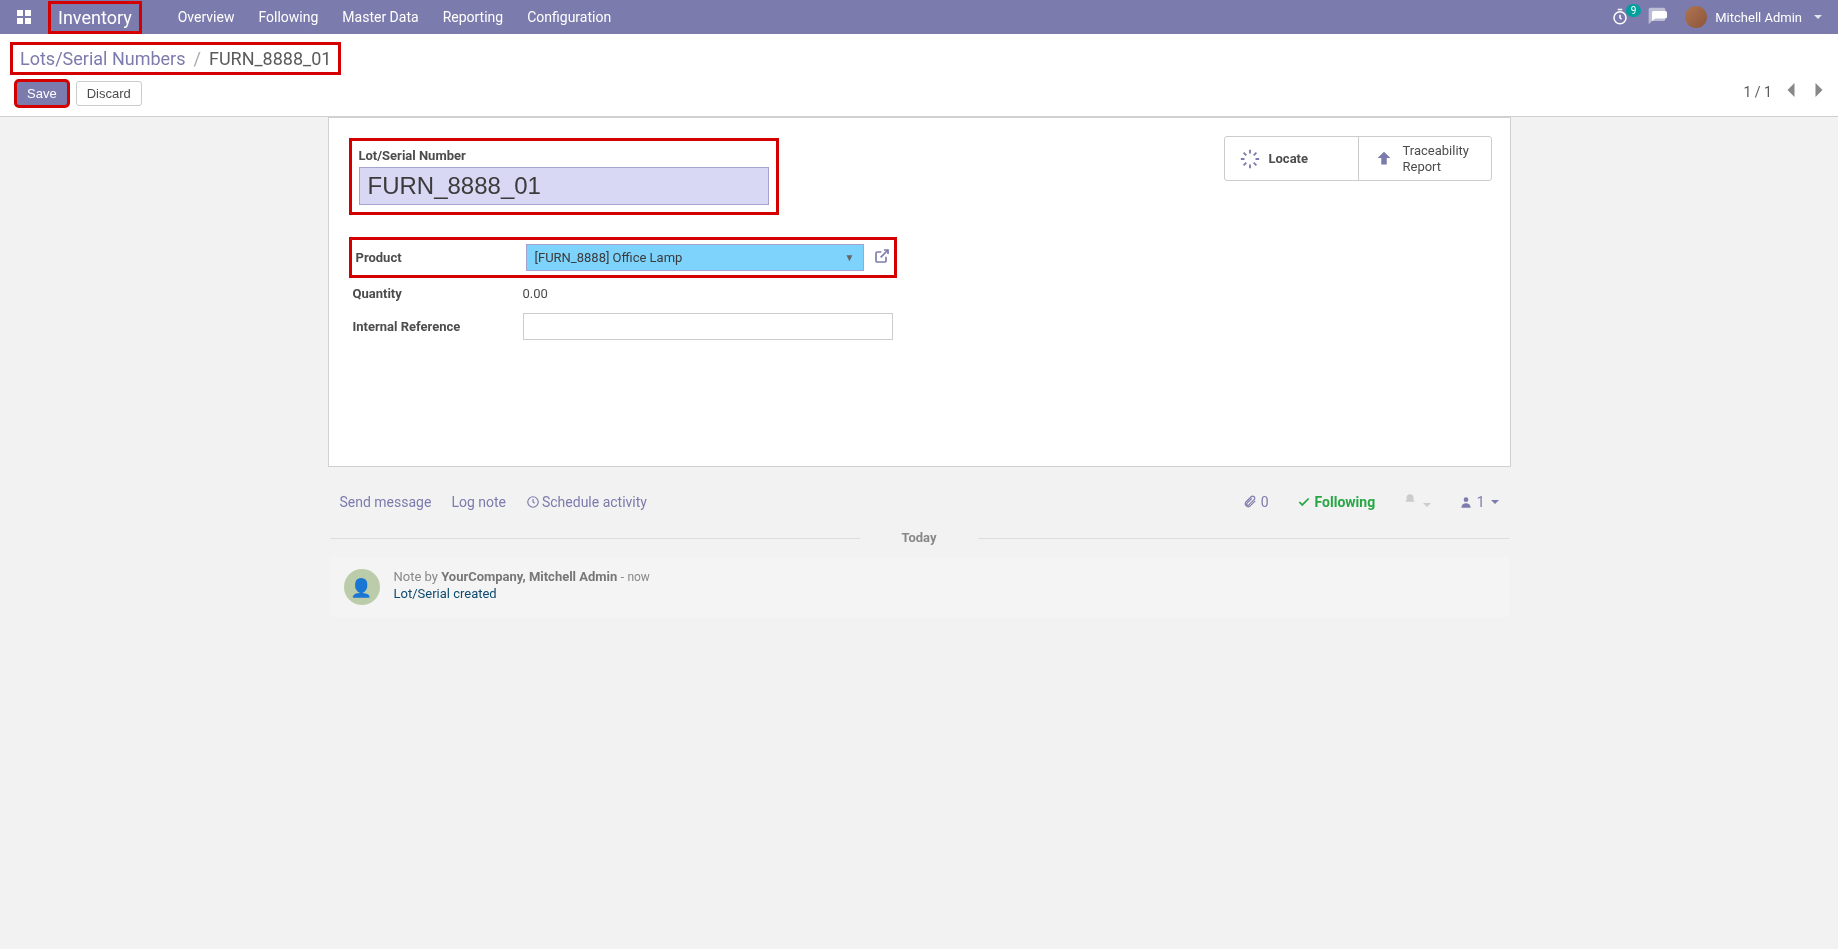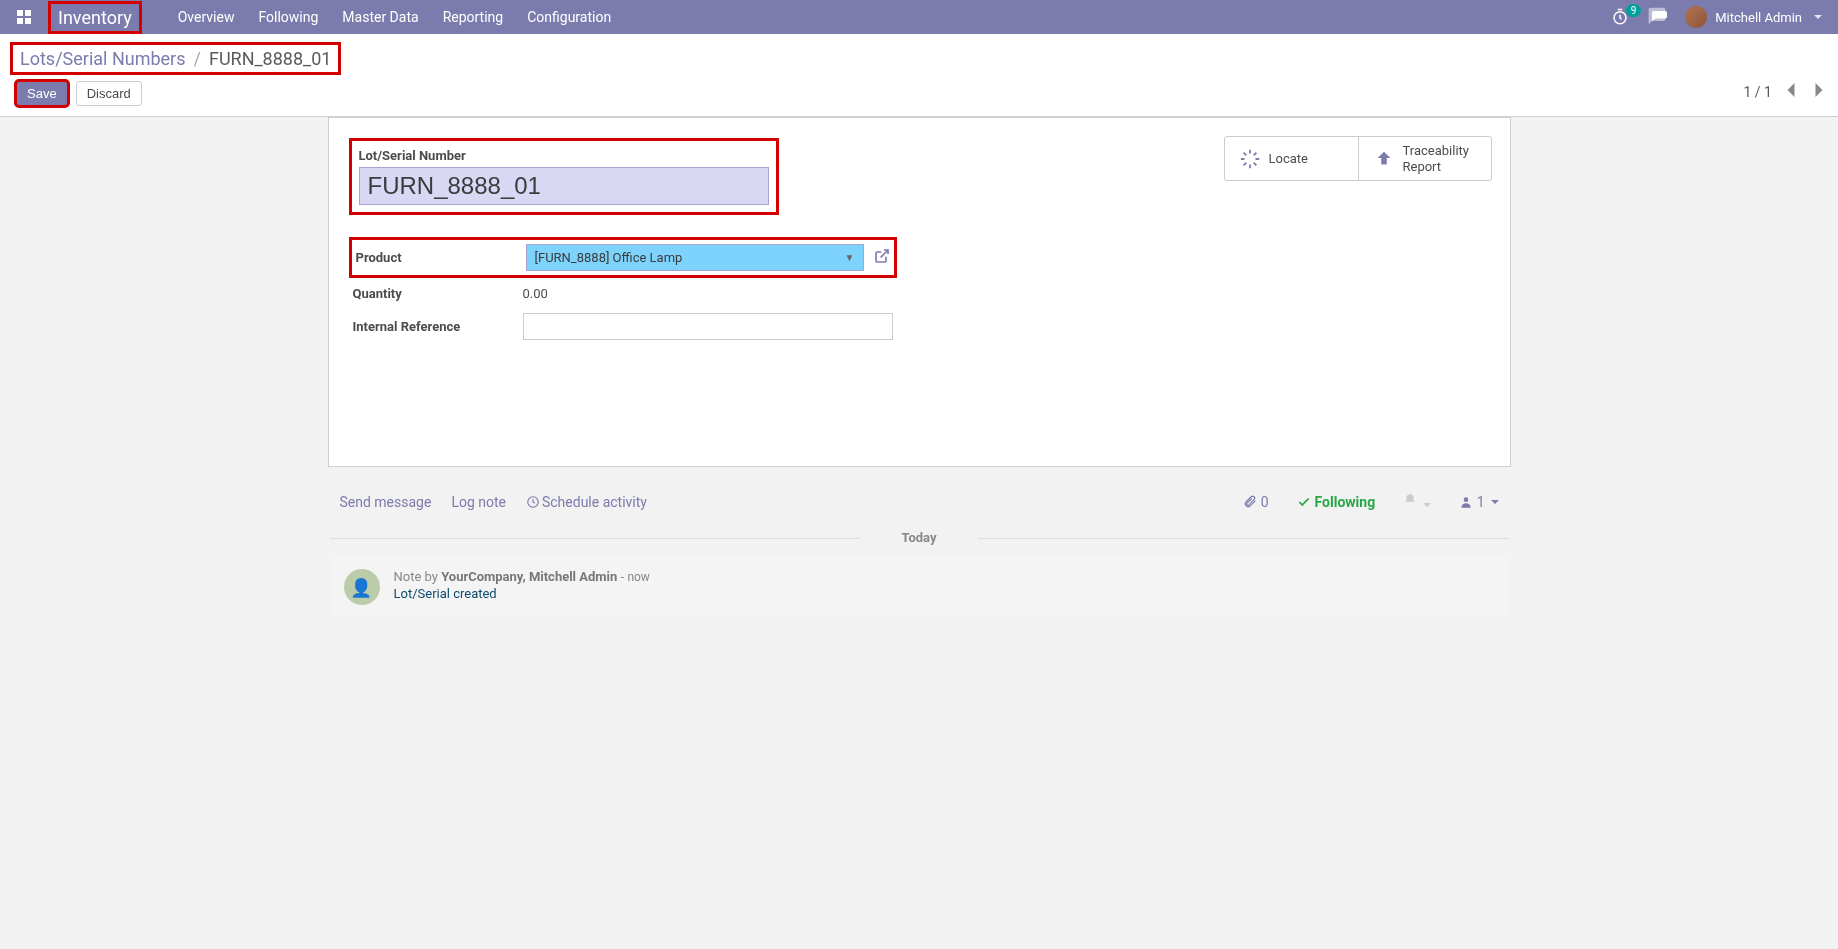--- a/index.html
+++ b/index.html
@@ -80,21 +80,21 @@
     .form-sheet {
       background:#fff; border:1px solid #d0d0d0; margin-top:0;
       padding: 24px; min-height: 350px; position: relative;
     }
     .statbuttons { position:absolute; top:18px; right:18px; display:flex; border:1px solid #ccc; border-radius:3px; overflow:hidden;}
     .statbtn {
       display:flex; align-items:center; gap:8px; padding:6px 14px;
       color:#7c7bad; font-size:13px; cursor:pointer;
       border-left:1px solid #ccc; width:133px;
     }
-    .statbtn:first-child { border-left:none; }
+    .statbtn:first-child { border-left:none;font-weight:bold; }
     .statbtn .label { color:#4c4c4c; line-height:1.2; }
 
     .title-group { margin-bottom: 30px; }
     .title-label { font-weight:bold; font-size:13px; margin-bottom:4px;}
     .title-input {
       font-size:24px; padding:4px 8px; width:410px;
       background:#d8d8f5; border:1px solid #a4a4cf; color:#3b3b3b;
     }
 
     .fieldgrid { display:block; max-width:540px; }

